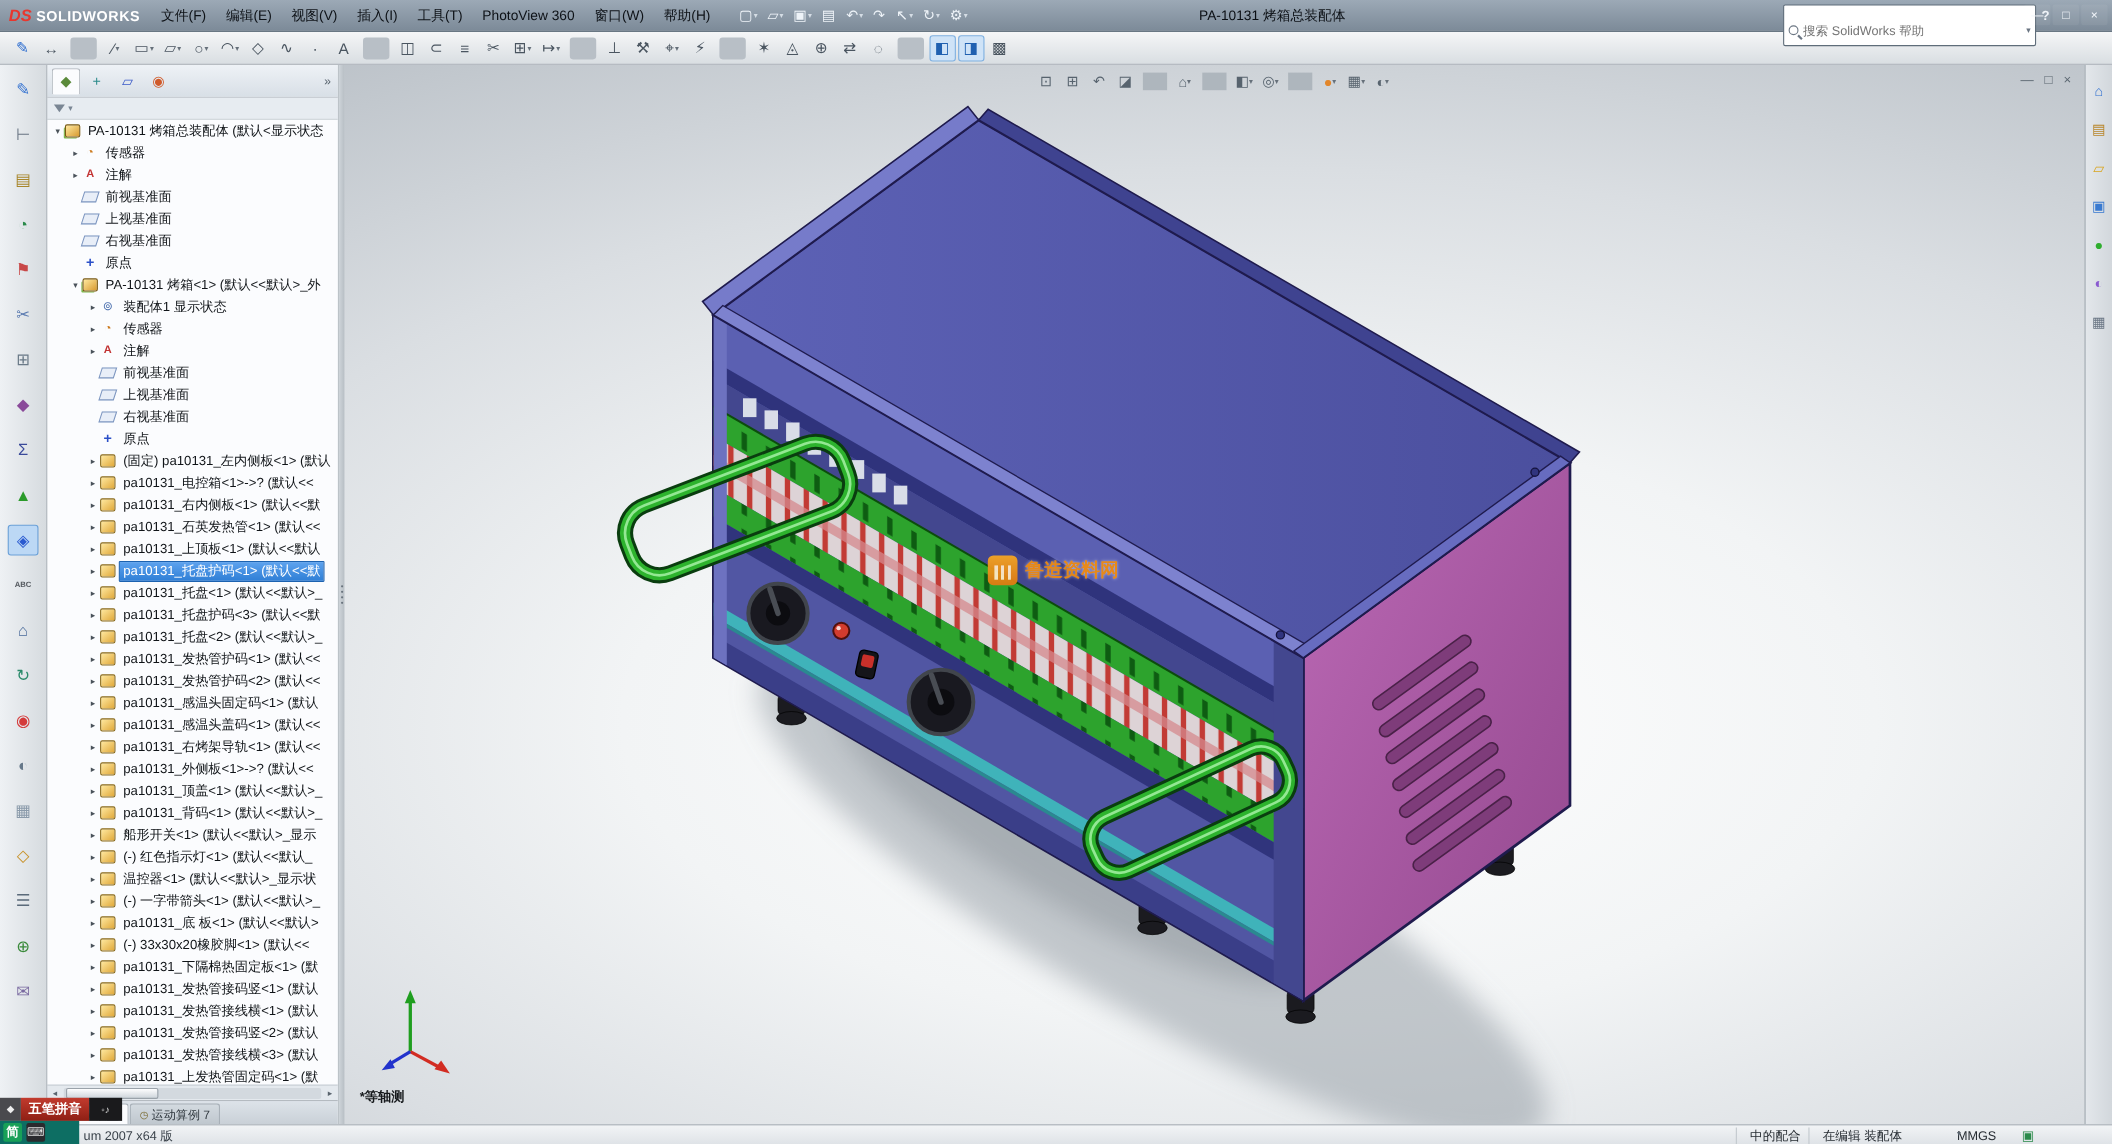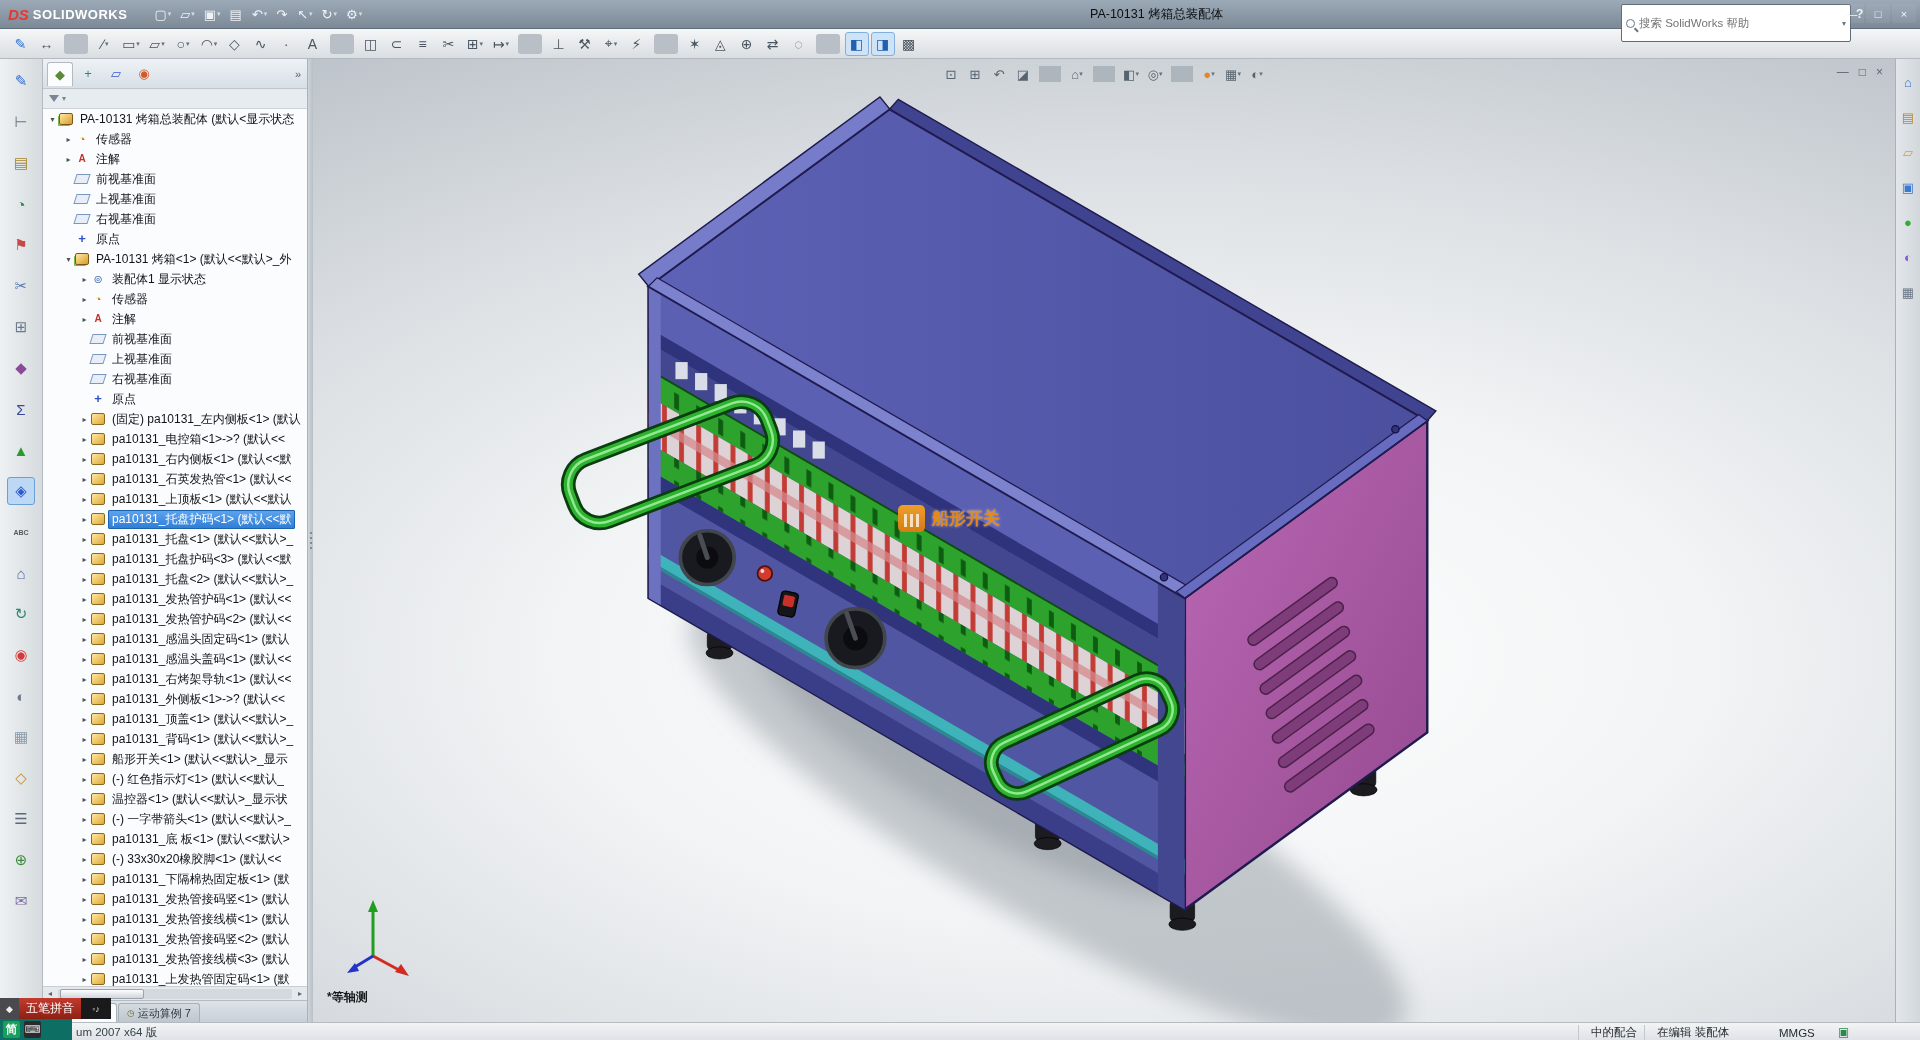--- a/index.html
+++ b/index.html
@@ -10,21 +10,21 @@
   .titlebar{position:absolute;top:0;left:0;right:0;height:29px;background:linear-gradient(#9ca9b6,#7c8a98);border-bottom:1px solid #5f6d7a;display:flex;align-items:center;z-index:50}
   .logo{display:flex;align-items:center;gap:4px;padding:0 10px 0 8px}
   .logo .ds{color:#e8372e;font-weight:bold;font-style:italic;font-size:15px}
   .logo .sw{color:#fff;font-weight:bold;font-size:13px;letter-spacing:.5px}
   .menus{display:flex;height:100%}
   .menu-item{display:flex;align-items:center;padding:0 9px;font-size:12.5px;color:#0d1116;cursor:default}
   .qicons{display:flex;align-items:center;gap:3px;margin-left:14px}
   .qicon{display:flex;align-items:center;height:20px;padding:0 3px;color:#eef3f8;font-size:13px;border-radius:2px}
   .qicon .crt{font-size:7px;color:#d5dde5;margin-left:1px}
   .doc-title{position:absolute;left:1090px;width:300px;text-align:left;font-size:12.5px;color:#0b0f14;white-space:nowrap}
-  .searchbox{position:absolute;left:1621px;top:4px;width:230px;height:21px;background:#fff;border:1px solid #5f6d7a;border-radius:2px;display:flex;align-items:center;padding:18px 4px;gap:4px}
+  .searchbox{position:absolute;left:1621px;top:4px;width:230px;height:21px;background:#fff;border:1px solid #5f6d7a;border-radius:2px;display:flex;align-items:flex-start;padding:18px 4px;gap:4px}
   .mag{width:9px;height:9px;border:1.6px solid #6b7683;border-radius:50%;position:relative;flex:none}
   .mag::after{content:"";position:absolute;width:5px;height:1.6px;background:#6b7683;transform:rotate(45deg);left:7px;top:9px}
   .searchbox input{border:none;outline:none;flex:1;font-size:11.5px;color:#444;font-family:inherit;background:transparent}
   .searchbox .crt{font-size:8px;color:#6b7683}
   .tb-help{position:absolute;left:1856px;top:7px;color:#eef3f8;font-size:12px;font-weight:bold}
   .winbtns{position:absolute;right:4px;top:4px;display:flex;gap:2px}
   .winbtn{width:24px;height:19px;display:flex;align-items:center;justify-content:center;color:#f2f6fa;font-size:11px;border-radius:2px;background:rgba(255,255,255,.06)}
 
   
   .toolbar2{position:absolute;top:29px;left:0;right:0;height:30px;background:linear-gradient(#f5f6f7,#d9dee2);border-bottom:1px solid #b4bac0;display:flex;align-items:center;padding-left:8px;z-index:40}
@@ -104,34 +104,52 @@
   .sb-left{left:76px;color:#3a424a}
   .sb-def{left:1578px;border-left:1px solid #c2c8ce;padding-left:12px}
   .sb-edit{left:1644px;border-left:1px solid #c2c8ce;padding-left:12px}
   .sb-units{left:1766px;border-left:1px solid #c2c8ce;padding-left:12px}
   .sb-units .crt{font-size:7px;color:#5a646e}
   .sb-ic{left:1838px;color:#2a8a4a;font-size:12px}
 
   
   .ime1{position:absolute;left:0;bottom:21px;height:21px;display:flex;z-index:60}
   .ime1 .s1{width: 19px;background:#4a4a4e;color:#eee;display:flex;align-items:center;justify-content:center;font-size:9px}
-  .ime1 .s2{background:linear-gradient(#c23b2e,#8e1f14);color:#fff;font-weight:normal;font-size:12px;display:flex;align-items:center;padding:4px 7px}
+  .ime1 .s2{background:linear-gradient(#c23b2e,#8e1f14);color:#fff;font-weight:bold;font-size:12px;display:flex;align-items:center;padding:4px 7px}
   .ime1 .s3{width:30px;background:#1a1a1c;color:#ddd;display:flex;align-items:center;justify-content:center;font-size:9px;gap:2px}
   .ime2{position:absolute;left:0;bottom:0;height:21px;width:72px;background:#0d6e63;display:flex;align-items:center;padding-left:3px;gap:4px;z-index:60}
   .ime2 .m{width:17px;height:17px;background:#18a058;color:#fff;font-size:11.5px;font-weight:bold;display:flex;align-items:center;justify-content:center;border-radius:2px}
   .ime2 .k{width:17px;height:17px;background:#2a2a2e;color:#ddd;font-size:11px;display:flex;align-items:center;justify-content:center;border-radius:2px}
 </style>
 </head>
 <body>
 
 <div class="titlebar">
   <div class="logo">
     <span class="ds">DS</span>
     <span class="sw">SOLIDWORKS</span>
   </div>
+  <div class="menus">
+
+      <div class="menu-item">文件(F)</div>
+
+      <div class="menu-item">编辑(E)</div>
+
+      <div class="menu-item">视图(V)</div>
+
+      <div class="menu-item">插入(I)</div>
+
+      <div class="menu-item">工具(T)</div>
+
+      <div class="menu-item">PhotoView 360</div>
+
+      <div class="menu-item">窗口(W)</div>
+
+      <div class="menu-item">帮助(H)</div>
+    </div>
   <div class="qicons">
 
       <div class="qicon">
         <span>▢</span>
         <span class="crt">▾</span>
       </div>
 
       <div class="qicon">
         <span>▱</span>
         <span class="crt">▾</span>
@@ -966,21 +984,21 @@
 
       <span>—</span>
 
       <span>□</span>
 
       <span>×</span>
     </div>
 
   <div class="watermark">
     <div class="wm-ic"></div>
-    <div class="wm-tx">船形开关</div>
+    <div class="wm-tx">鲁造资料网</div>
   </div>
 
   <svg class="triad" width="84" height="88" viewBox="0 0 84 88">
     <line x1="38" y1="64" x2="38" y2="18" stroke="#1f9e1f" stroke-width="3"></line>
     <polygon points="38,8 33,20 43,20" fill="#1f9e1f"></polygon>
     <line x1="38" y1="64" x2="64" y2="78" stroke="#d22c22" stroke-width="3"></line>
     <polygon points="74,84 60,80 66,72" fill="#d22c22"></polygon>
     <line x1="38" y1="64" x2="20" y2="75" stroke="#2233cc" stroke-width="3"></line>
     <polygon points="12,81 24,79 20,71" fill="#2233cc"></polygon>
   </svg>

